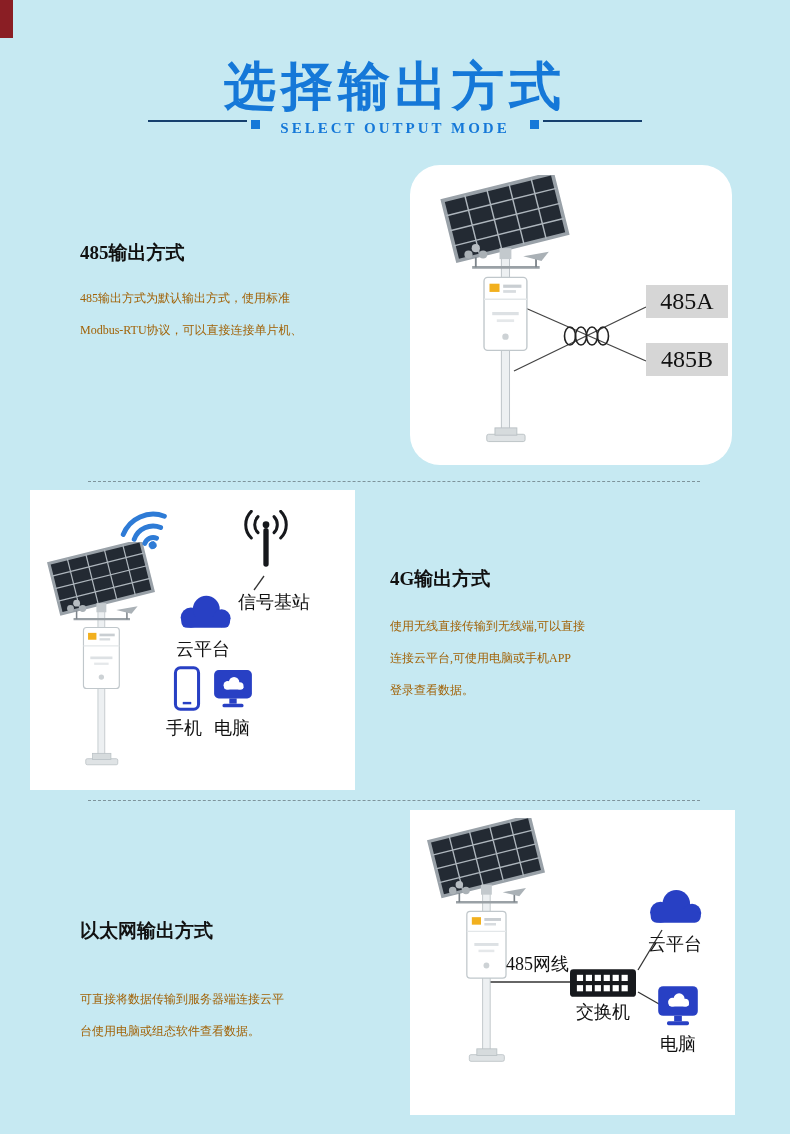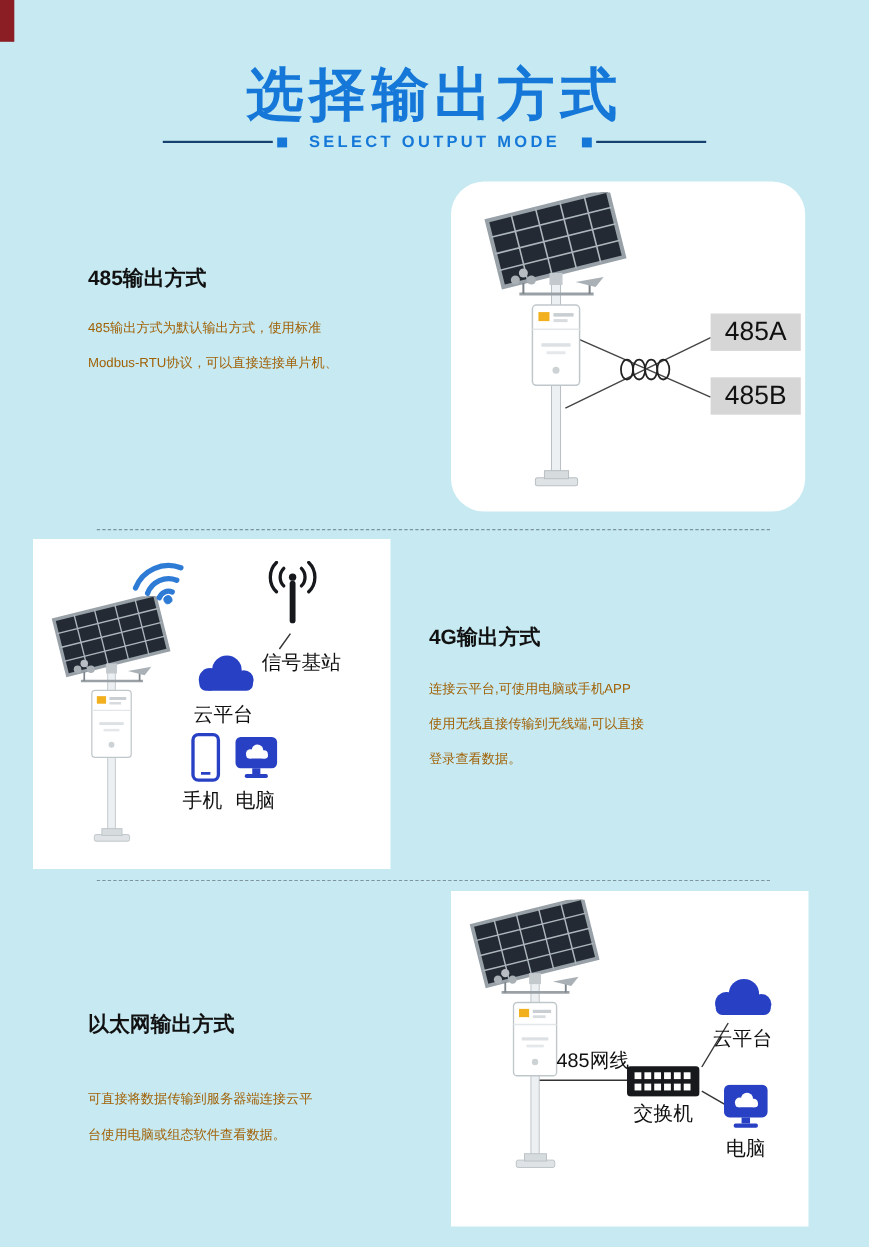--- a/index.html
+++ b/index.html
@@ -1,29 +1,29 @@
 <!DOCTYPE html>
 <html style="--page-bg: #c6e9f2; --accent-blue: #1578d8; --rule-navy: #16406e; --icon-blue: #2840c4; --wifi-blue: #2e7bd6; --label-gray: #d6d6d6; --corner-maroon: #8a1e24; --text-dark: #1a1a1a;"><head>
 <meta charset="utf-8">
 <style>
   * { margin:0; padding:0; box-sizing:border-box; }
   html,body { background:#e8eef0; }
   .page {
     position:relative; width:790px; height:1134px; margin:0 auto;
     background:var(--page-bg,#c6e9f2);
-    font-family:Liberation Sans, sans-serif;
+    font-family:Liberation Serif, serif;
     overflow:hidden; color:var(--text-dark,#1a1a1a);
   }
   .corner-accent { position:absolute; left:0; top:0; width:13px; height:38px; background:var(--corner-maroon,#8a1e24); }
 
   .title {
     position:absolute; top:52px; left:0; width:100%; text-align:center;
     font-size:52px; font-weight:700; color:var(--accent-blue,#1578d8); letter-spacing:5px;
   }
-  .subtitle-row { position:absolute; top:120px; left:148px; right:148px; height:18px; display:flex; align-items:center; }
+  .subtitle-row { position:absolute; top:120px; left:148px; right:148px; height:18px; display:flex; }
   .rule { flex:1; height:2px; background:var(--rule-navy,#16406e); }
   .diamond { width:9px; height:9px; background:var(--accent-blue,#1578d8); margin:0 4px; flex:0 0 auto; }
   .subtitle { color:var(--accent-blue,#1578d8); font-size:15px; letter-spacing:3px; padding:0 16px; font-weight:600; white-space:nowrap; }
 
   .heading { position:absolute; font-size:19px; font-weight:700; color:#111; }
   .bodytext { position:absolute; font-size:12px; color:#a16207; line-height:32px; }
 
   .card { position:absolute; background:#fff; }
   .card svg.diagram { position:absolute; left:0; top:0; width:100%; height:100%; }
 
@@ -202,22 +202,22 @@
       <use href="#sym-phone" x="143" y="176" width="28" height="45" style="stroke:var(--icon-blue)"></use>
       <use href="#sym-monitor" x="182" y="180" width="42" height="39" style="fill:var(--icon-blue)"></use>
     </svg>
     <div class="dlabel lbl-station">信号基站</div>
     <div class="dlabel lbl-cloud4g">云平台</div>
     <div class="dlabel lbl-phone">手机</div>
     <div class="dlabel lbl-pc4g">电脑</div>
   </div>
   <h2 class="heading h4g">4G输出方式</h2>
   <div class="bodytext b4g">
+    <div>使用无线直接传输到无线端,可以直接</div>
     <div>连接云平台,可使用电脑或手机APP</div>
-    <div>使用无线直接传输到无线端,可以直接</div>
     <div>登录查看数据。</div>
   </div>
 
   <div class="dashed d2"></div>
 
   <h2 class="heading heth">以太网输出方式</h2>
   <div class="bodytext beth">
     <div>可直接将数据传输到服务器端连接云平</div>
     <div>台使用电脑或组态软件查看数据。</div>
   </div>

